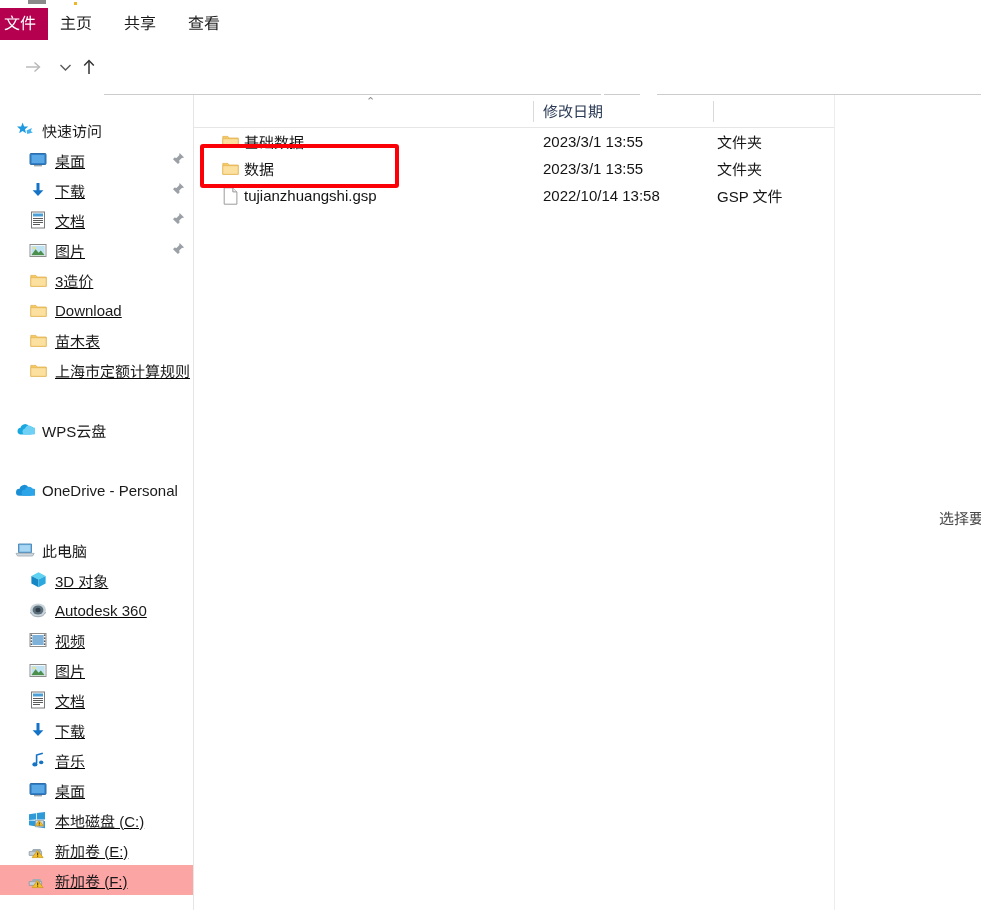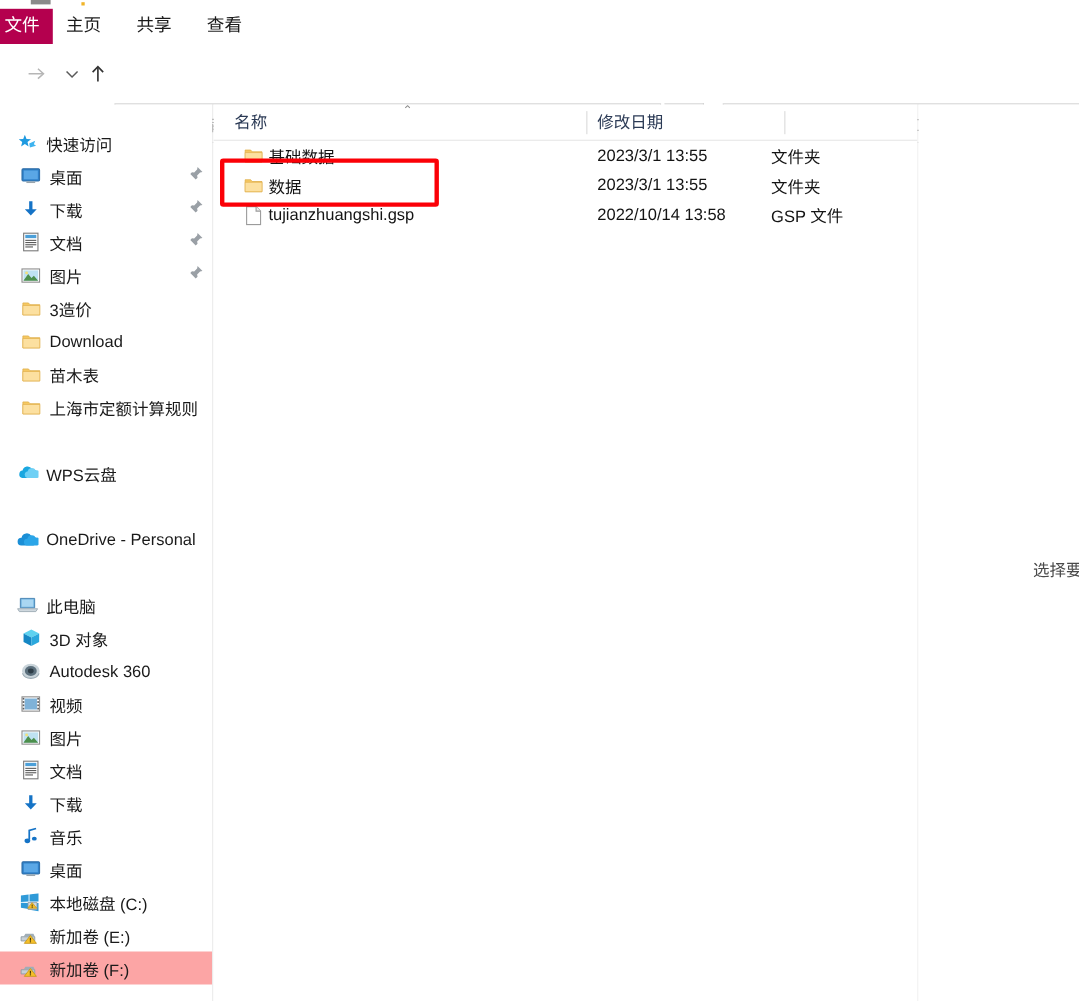--- a/index.html
+++ b/index.html
@@ -173,21 +173,21 @@
     display: flex; align-items: center; justify-content: center;
   }
   .navitem .lbl {
     font-size: 15px; color: #1a1a1a;
   }
   .navitem .pin {
     position: absolute; right: 8px; top: 50%;
     transform: translateY(-50%);
   }
   .lvl0 { padding-left: 15px; margin-top: 20px; }
-  .lvl1 { padding-left: 18px; }
+  .lvl1 { padding-left: 28px; text-decoration: underline; }
   .grp-gap { height: 10px; }
 
   
   .filelist {
     position: absolute; left: 194px; top: 95px;
     width: 640px; height: 815px;
     background: #ffffff;
     overflow: hidden;
   }
   .colheaders {
@@ -235,21 +235,21 @@
   }
   .frow .fname {
     position: absolute; left: 50px;
     font-size: 15px; color: #141414;
   }
   .frow .fdate {
     position: absolute; left: 349px;
     font-size: 15px; color: #141414;
   }
   .frow .ftype {
-    position: absolute; left: 507px;
+    position: absolute; left: 523px;
     font-size: 15px; color: #141414;
   }
 
   
   .detail-divider {
     position: absolute; left: 834px; top: 95px;
     width: 1px; height: 815px;
     background: #ededed;
   }
   .detailpane {
@@ -639,21 +639,20 @@
           </svg>
         </span>
         <span class="lbl">网络</span>
       </div>
     </div>
   <div class="pane-divider"></div>
 
   <div class="filelist">
     <div class="colheaders">
       <div class="sortmark">⌃</div>
-      <div class="colh colh-name">名称</div>
       <div class="colsep" style="left:339px"></div>
       <div class="colh colh-date">修改日期</div>
       <div class="colsep" style="left:519px"></div>
     </div>
     <div class="rows" id="filerows">
         <div class="frow">
           <span class="fico">
             <svg width="17" height="15" viewBox="0 0 17 15">
               <path d="M0.8 2.4 h5.1 l1.3 1.6 H16.2 v9.3 H0.8 z" fill="#f6c963" stroke="#e0ae49" stroke-width="0.7"></path>
               <path d="M0.8 4.7 h15.4 v8.6 H0.8 z" fill="#fce0a0" stroke="#e0ae49" stroke-width="0.6"></path>

